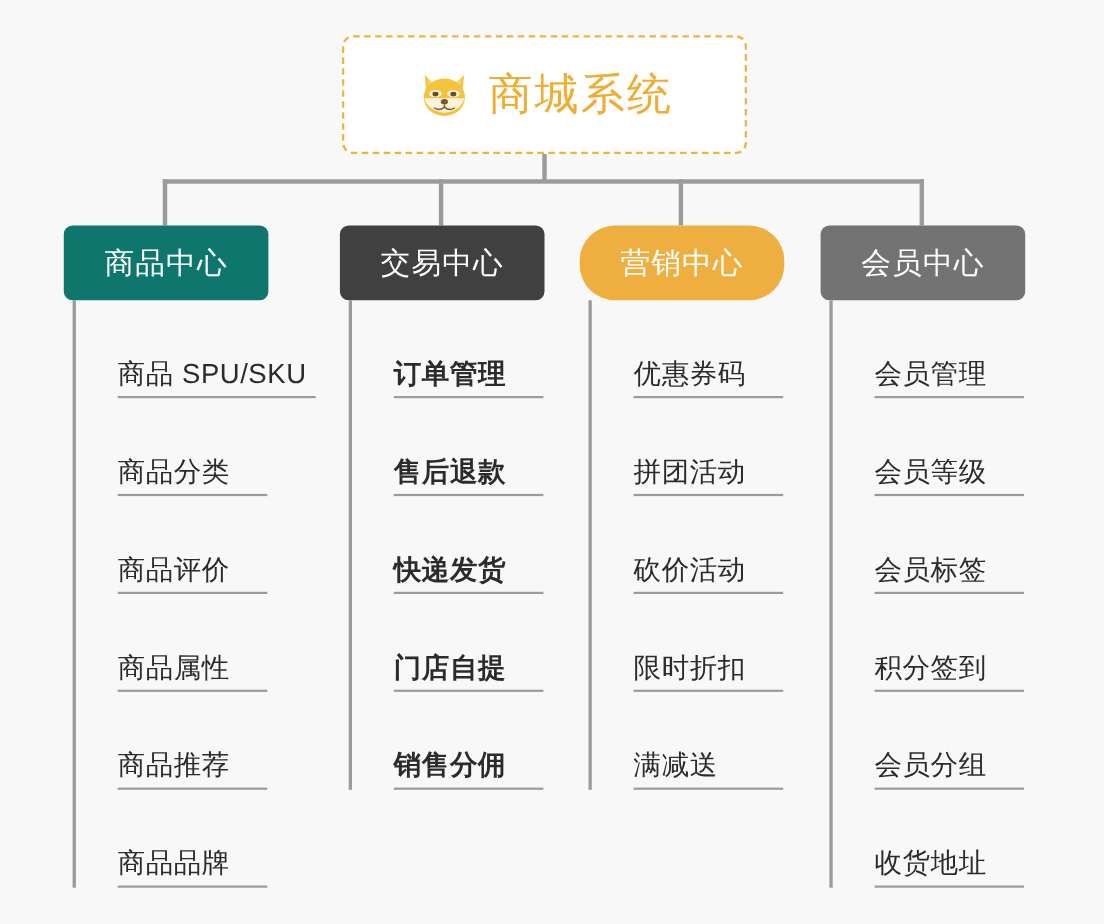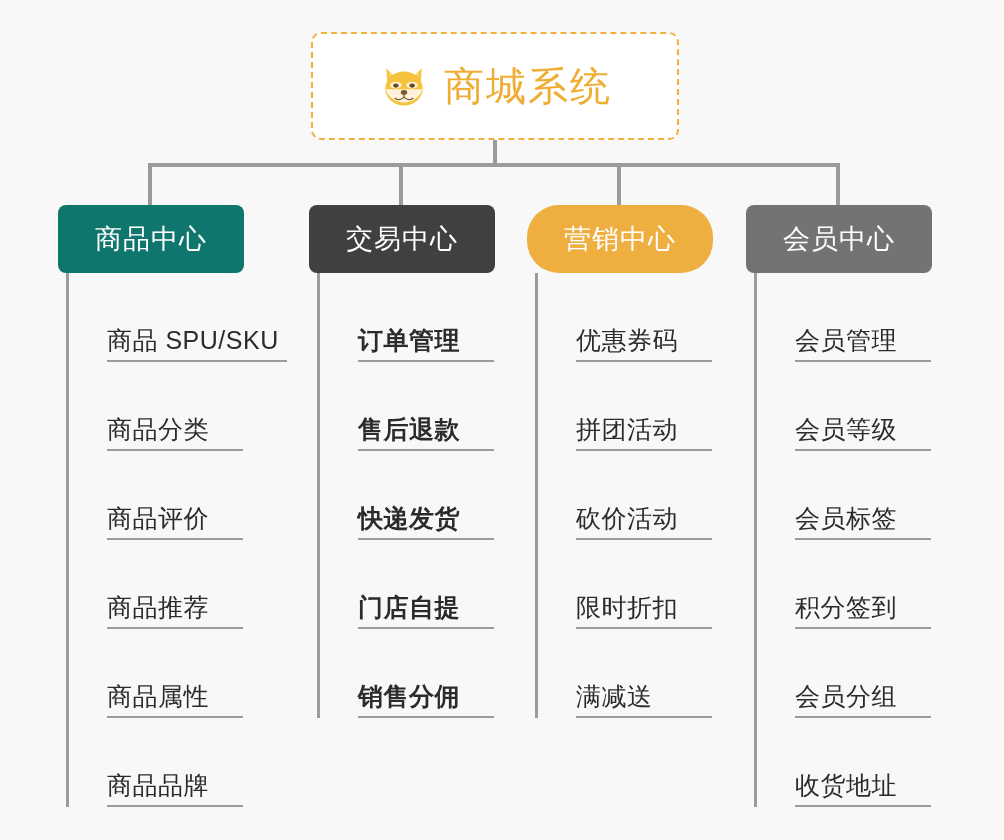--- a/index.html
+++ b/index.html
@@ -171,24 +171,24 @@
       <div class="leaf">
           <span class="leaf-label" style="border-bottom-color: rgb(155, 155, 155);">商品 SPU/SKU</span>
         </div>
       <div class="leaf">
           <span class="leaf-label" style="border-bottom-color: rgb(155, 155, 155);">商品分类</span>
         </div>
       <div class="leaf">
           <span class="leaf-label" style="border-bottom-color: rgb(155, 155, 155);">商品评价</span>
         </div>
       <div class="leaf">
+          <span class="leaf-label" style="border-bottom-color: rgb(155, 155, 155);">商品属性</span>
+        </div>
+      <div class="leaf">
           <span class="leaf-label" style="border-bottom-color: rgb(155, 155, 155);">商品推荐</span>
-        </div>
-      <div class="leaf">
-          <span class="leaf-label" style="border-bottom-color: rgb(155, 155, 155);">商品属性</span>
         </div>
       <div class="leaf">
           <span class="leaf-label" style="border-bottom-color: rgb(155, 155, 155);">商品品牌</span>
         </div>
     </div>
   </div>
 
   <div class="column col-2">
     <div class="cat-box" style="background: #404040;">交易中心</div>
     <div class="leaf-list" style="border-left-color: rgb(155, 155, 155); font-weight: bold;">

